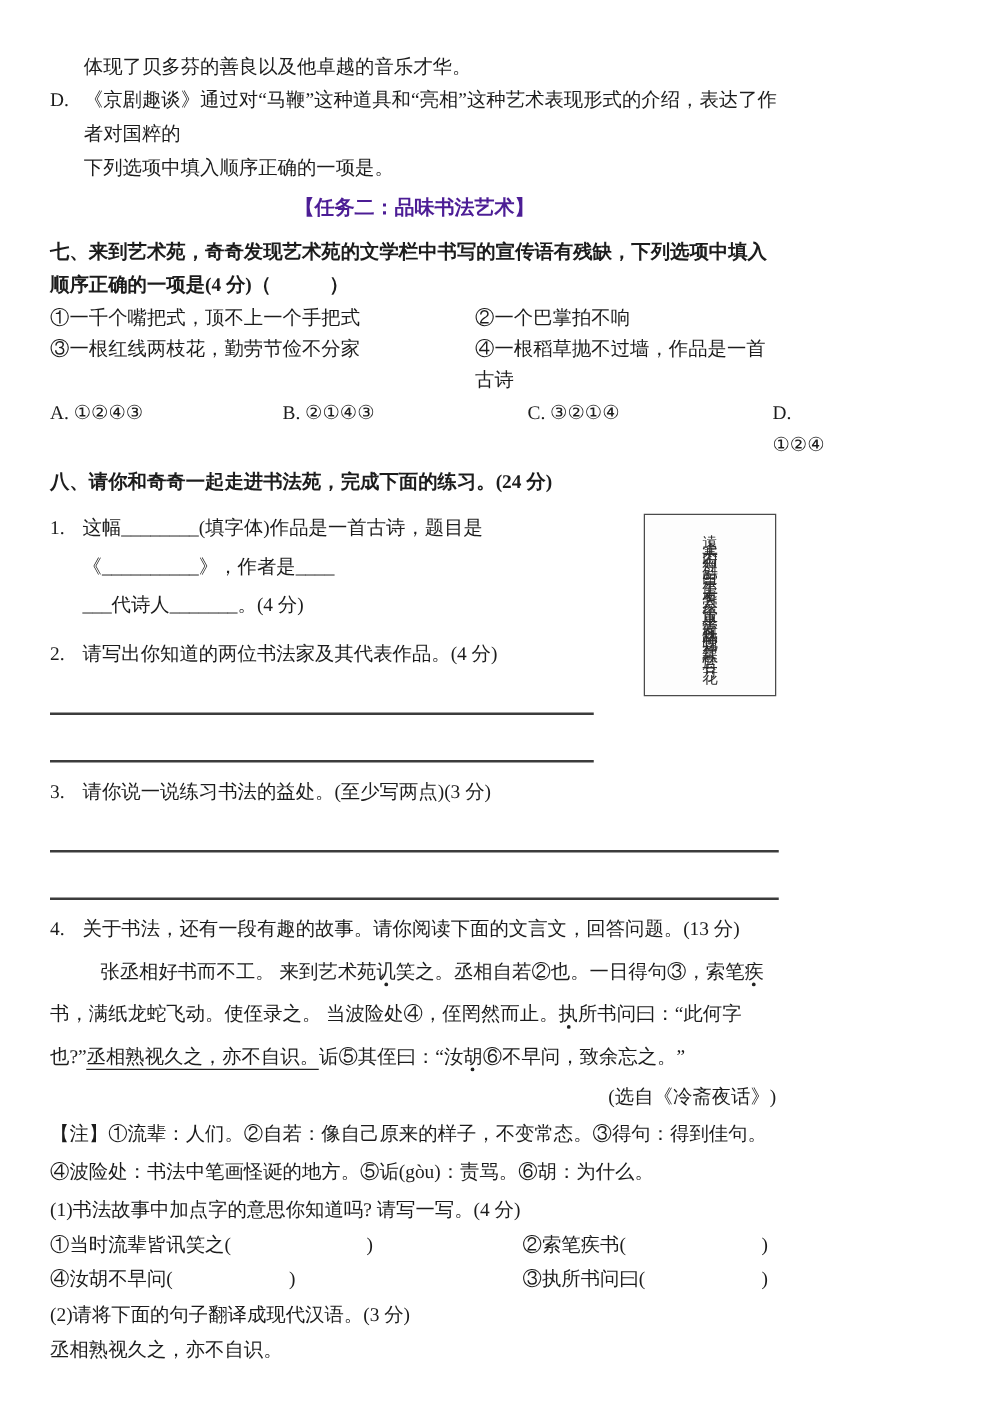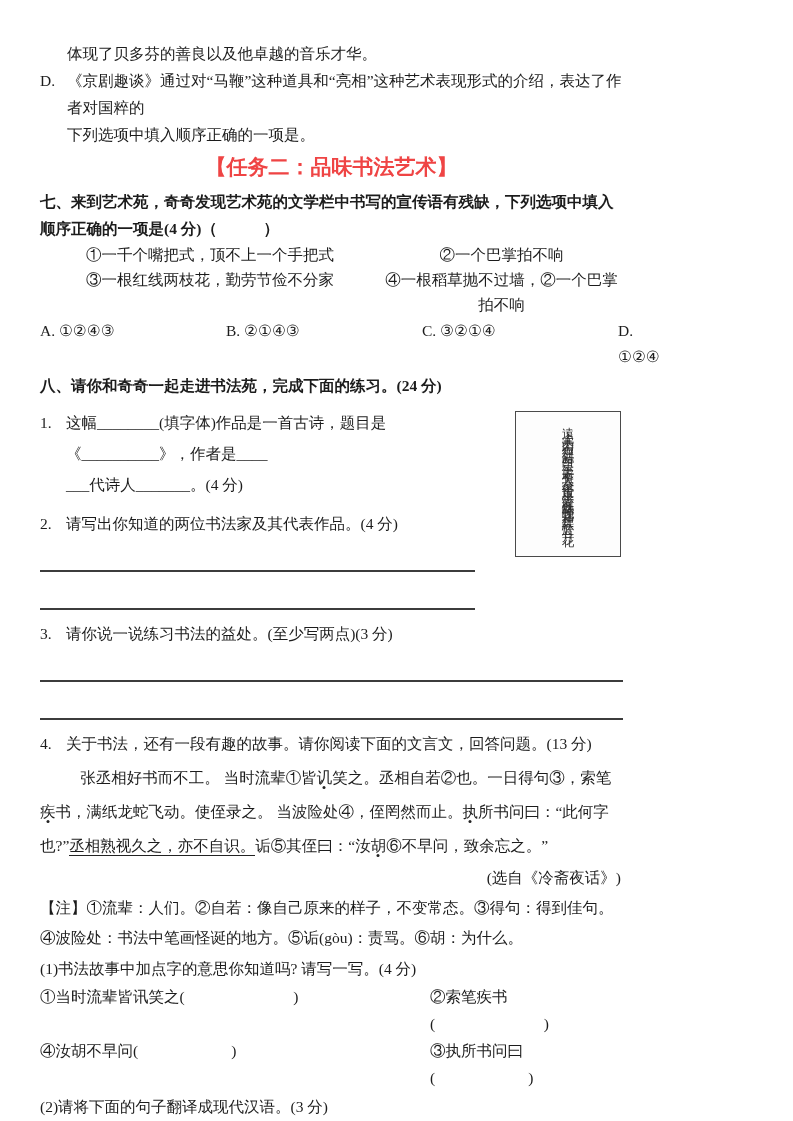--- a/index.html
+++ b/index.html
@@ -7,24 +7,24 @@
     width:659px;height:1121px;box-sizing:border-box;overflow:hidden;
     background:#fff;color:#1c1c1c;position:relative;
     padding:40px 36px 0 40px;
     font-family:"Liberation Serif","DejaVu Serif",serif;
     font-size:15.5px;line-height:27px;
   }
   .bold{font-weight:bold;}
   .intro-cont{padding-left:27px;}
   .d-row{display:flex;}
   .d-row .d-label{width:27px;flex:none;}
-  .task-header{text-align:center;color:#ef4444;font-weight:bold;font-size:21px;line-height:30px;margin:4px 0 6px;}
+  .task-header{text-align:center;color:#4c1d95;font-weight:bold;font-size:16px;line-height:30px;margin:4px 0 6px;}
   .q7-stem{line-height:27px;}
   .q7-para{text-indent:2.6em;line-height:27.5px;margin-top:5px;}
-  .opts-row{display:grid;grid-template-columns:340px 1fr;line-height:25px;text-align:center;}
+  .opts-row{display:grid;grid-template-columns:340px 1fr;line-height:25px;}
   .choices{display:grid;grid-template-columns:186px 196px 196px 1fr;line-height:26px;margin-top:1px;}
   .q8-stem{margin-top:2px;}
   .calli-box{
     float:right;width:106px;height:146px;border:1.5px solid #4a4a4a;
     margin:4px 2px 10px 14px;box-sizing:border-box;
     display:flex;justify-content:center;align-items:flex-start;
     padding:5px 3px;background:#fdfdfd;
   }
   .calli-text{
     writing-mode:vertical-rl;text-orientation:upright;
@@ -41,21 +41,21 @@
   .passage{text-indent:2.6em;line-height:34px;margin-top:2px;}
   .em-dot{position:relative;}
   .em-dot::after{
     content:"";position:absolute;left:50%;bottom:-3px;width:3px;height:3px;
     background:#222;border-radius:50%;transform:translateX(-50%);
   }
   .uline{border-bottom:1.2px solid #222;padding-bottom:1px;}
   .src-line{text-align:right;line-height:30px;padding-right:2px;}
   .note{line-height:30px;}
   .sub-q{line-height:28px;margin-top:2px;}
-  .meaning-row{display:grid;grid-template-columns:378px 1fr;line-height:27px;gap:12px;}
+  .meaning-row{display:grid;grid-template-columns:378px 1fr;line-height:27px;}
   .sentence{line-height:28px;}
 </style>
 </head>
 <body>
 
 <div class="page">
 
   <div class="intro-cont">体现了贝多芬的善良以及他卓越的音乐才华。</div>
   <div class="d-row">
     <span class="d-label">D.</span>
@@ -65,21 +65,21 @@
 
   <div class="task-header">【任务二：品味书法艺术】</div>
 
   <div class="q7-stem bold">七、来到艺术苑，奇奇发现艺术苑的文学栏中书写的宣传语有残缺，下列选项中填入顺序正确的一项是(4 分)（　　　）</div>
   <div class="opts-row">
     <span>①一千个嘴把式，顶不上一个手把式</span>
     <span>②一个巴掌拍不响</span>
   </div>
   <div class="opts-row">
     <span>③一根红线两枝花，勤劳节俭不分家</span>
-    <span>④一根稻草抛不过墙，②一个巴掌拍不响</span>
+    <span>④一根稻草抛不过墙，作品是一首古诗</span>
   </div>
   <div class="choices">
     <span>A. ①②④③</span>
     <span>B. ②①④③</span>
     <span>C. ③②①④</span>
     <span>D. ①②④③</span>
   </div>
 
   <div class="q8-stem bold">八、请你和奇奇一起走进书法苑，完成下面的练习。(24 分)</div>
 
@@ -107,21 +107,21 @@
     </div>
     <div class="ans-line"></div>
     <div class="ans-line sp"></div>
 
     <div class="li">
       <span class="num">4.</span>
       <span class="txt">关于书法，还有一段有趣的故事。请你阅读下面的文言文，回答问题。(13 分)</span>
     </div>
 
     <div class="passage">
-      <span>张丞相好书而不工。 当时流辈①皆</span><span class="em-dot">讥</span><span>笑之。丞相自若②也。一日得句③，索笔</span><span class="em-dot">疾</span><span>书，满纸龙蛇飞动。使侄录之。 当波险处④，侄罔然而止。</span><span class="em-dot">执</span><span>所书问曰：“此何字也?”</span><span class="uline">丞相熟视久之，亦不自识。</span><span>诟⑤其侄曰：“汝</span><span class="em-dot">胡</span><span>⑥不早问，致余忘之。”</span>
+      <span>张丞相好书而不工。 来到艺术苑</span><span class="em-dot">讥</span><span>笑之。丞相自若②也。一日得句③，索笔</span><span class="em-dot">疾</span><span>书，满纸龙蛇飞动。使侄录之。 当波险处④，侄罔然而止。</span><span class="em-dot">执</span><span>所书问曰：“此何字也?”</span><span class="uline">丞相熟视久之，亦不自识。</span><span>诟⑤其侄曰：“汝</span><span class="em-dot">胡</span><span>⑥不早问，致余忘之。”</span>
     </div>
     <div class="src-line">(选自《冷斋夜话》)</div>
 
     <div class="note">【注】①流辈：人们。②自若：像自己原来的样子，不变常态。③得句：得到佳句。④波险处：书法中笔画怪诞的地方。⑤诟(gòu)：责骂。⑥胡：为什么。</div>
 
     <div class="sub-q">(1)书法故事中加点字的意思你知道吗? 请写一写。(4 分)</div>
     <div class="meaning-row">
       <span>①当时流辈皆讯笑之(　　　　　　　)</span>
       <span>②索笔疾书(　　　　　　　)</span>
     </div>

